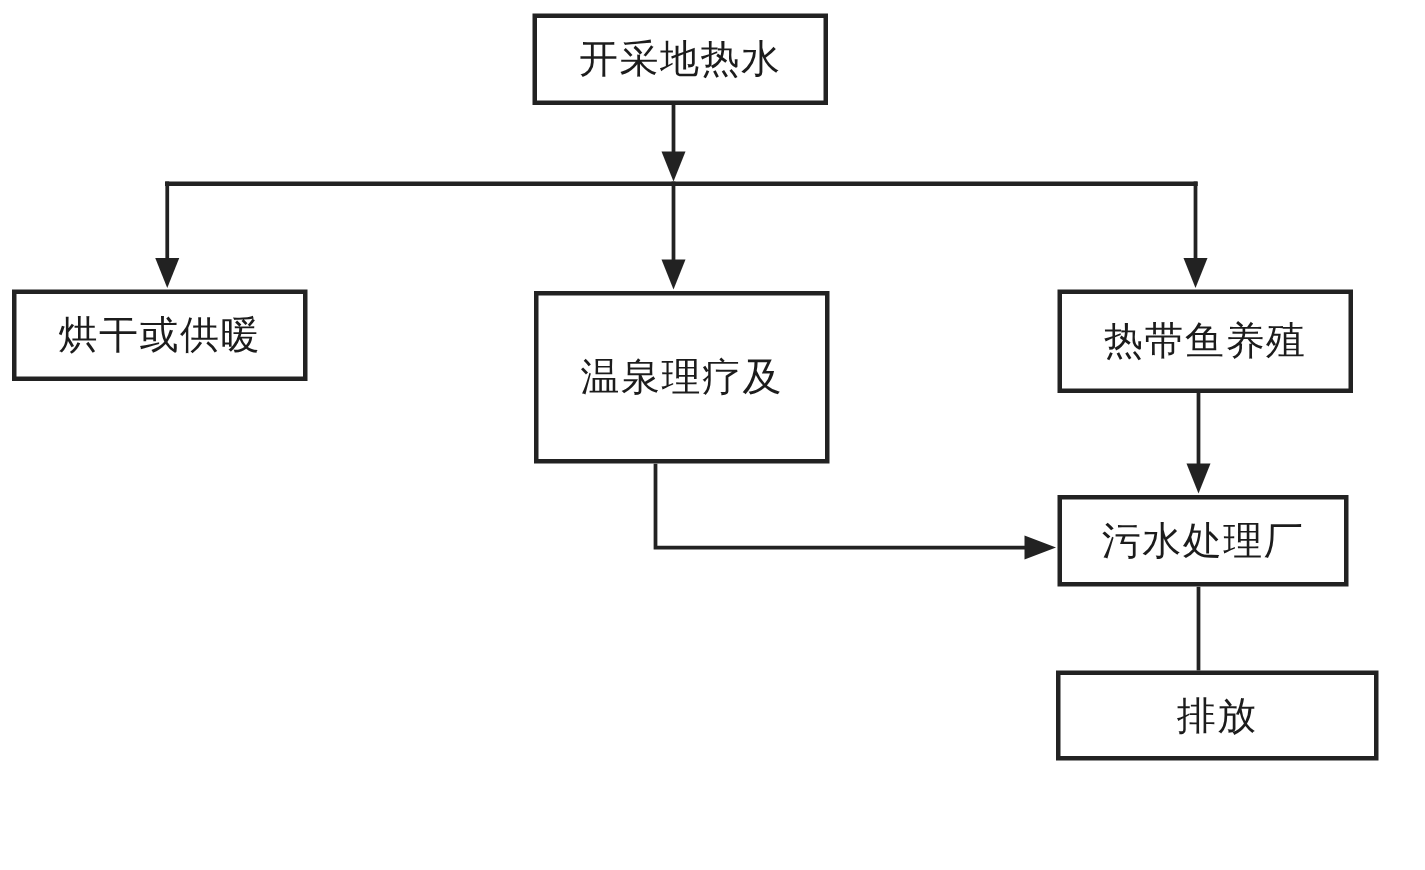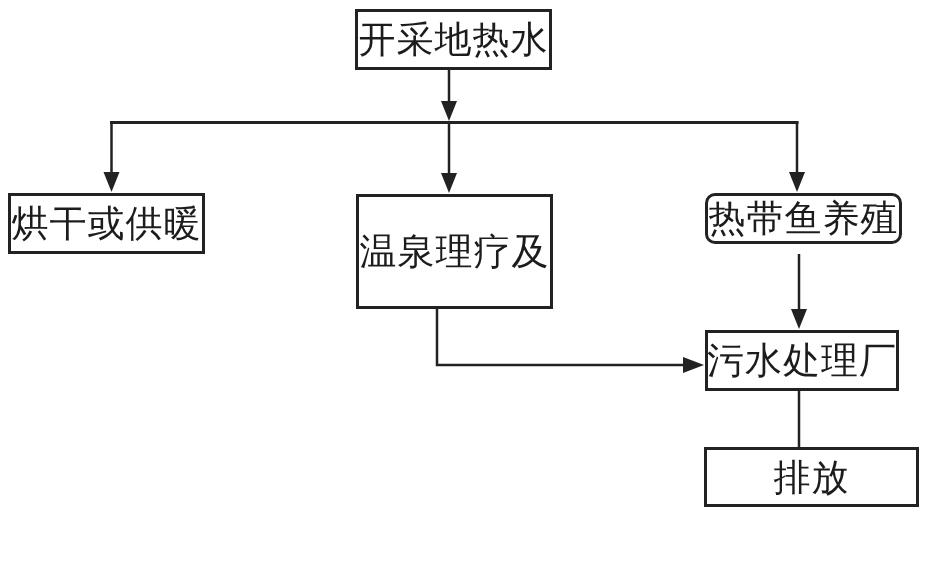--- a/index.html
+++ b/index.html
@@ -37,30 +37,30 @@
   .node {
     position: absolute;
     box-sizing: border-box;
     border: 3px solid #222222;
     background: #ffffff;
     display: flex;
     align-items: center;
     justify-content: center;
     flex-direction: column;
     color: #1c1c1c;
-    font-size: 37px;
+    font-size: 26px;
     letter-spacing: 1px;
     line-height: 47px;
     text-align: center;
     white-space: nowrap;
   }
   #n-source    { left: 355px; top: 9px;   width: 197px; height: 61px; }
   #n-drying    { left: 8px;   top: 193px; width: 197px; height: 61px; }
   #n-spa       { left: 356px; top: 194px; width: 197px; height: 115px; }
-  #n-fish      { left: 705px; top: 193px; width: 197px; height: 51px; border-radius: 10px; }
+  #n-fish      { left: 705px; top: 193px; width: 197px; height: 69px; }
   #n-sewage    { left: 705px; top: 330px; width: 194px; height: 61px; }
   #n-discharge { left: 704px; top: 447px; width: 215px; height: 60px; }
 </style>
 </head>
 <body>
 
 <div class="stage">
 
   <svg class="wires" viewBox="0 0 950 580" xmlns="http://www.w3.org/2000/svg">
 

